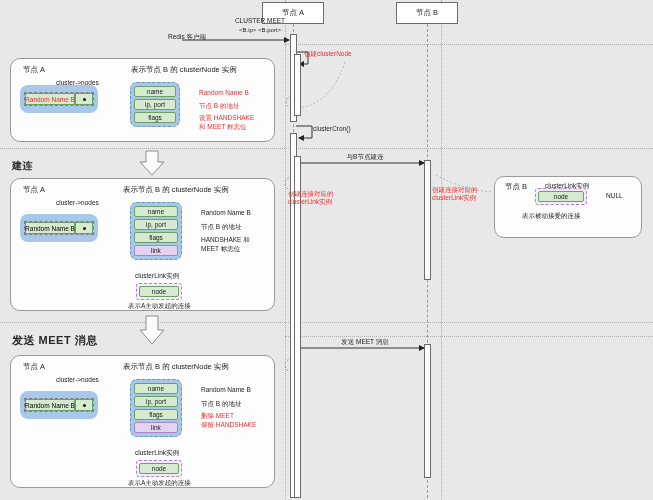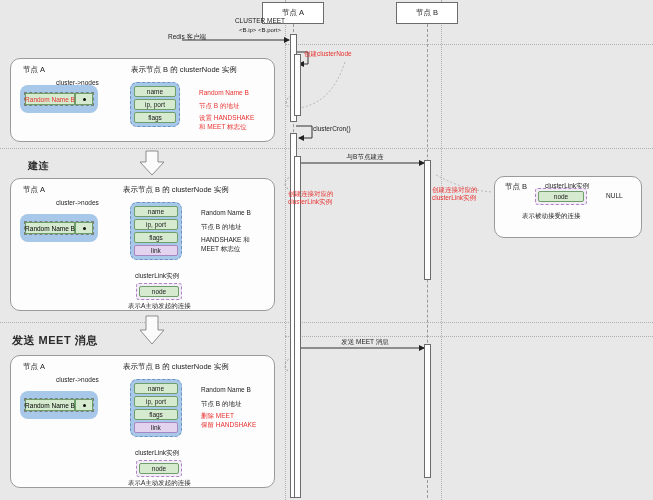--- a/index.html
+++ b/index.html
@@ -110,21 +110,21 @@
 
 <div id="stage">
 
   <div class="vgrid" style="left:285px;"></div>
   <div class="vgrid" style="left:441px;"></div>
   <div class="hgrid" style="left:0;top:148px;width:653px;"></div>
   <div class="hgrid" style="left:0;top:322px;width:653px;"></div>
   <div class="hgrid" style="left:285px;top:44px;width:368px;"></div>
   <div class="hgrid" style="left:285px;top:336px;width:368px;"></div>
 
-  <div class="band-title" style="left:28px;top:159px;">建连</div>
+  <div class="band-title" style="left:12px;top:159px;">建连</div>
   <div class="band-title" style="left:12px;top:333px;font-size:11px;">发送 MEET 消息</div>
 
   <svg class="ov" viewBox="0 0 653 500">
     <defs>
       <marker id="ah" markerWidth="6" markerHeight="6" refX="5" refY="3" orient="auto">
         <path d="M0,0 L6,3 L0,6 z" fill="#222"></path>
       </marker>
       <marker id="ahr" markerWidth="6" markerHeight="6" refX="5" refY="3" orient="auto">
         <path d="M0,0 L6,3 L0,6 z" fill="#e8312f"></path>
       </marker>

